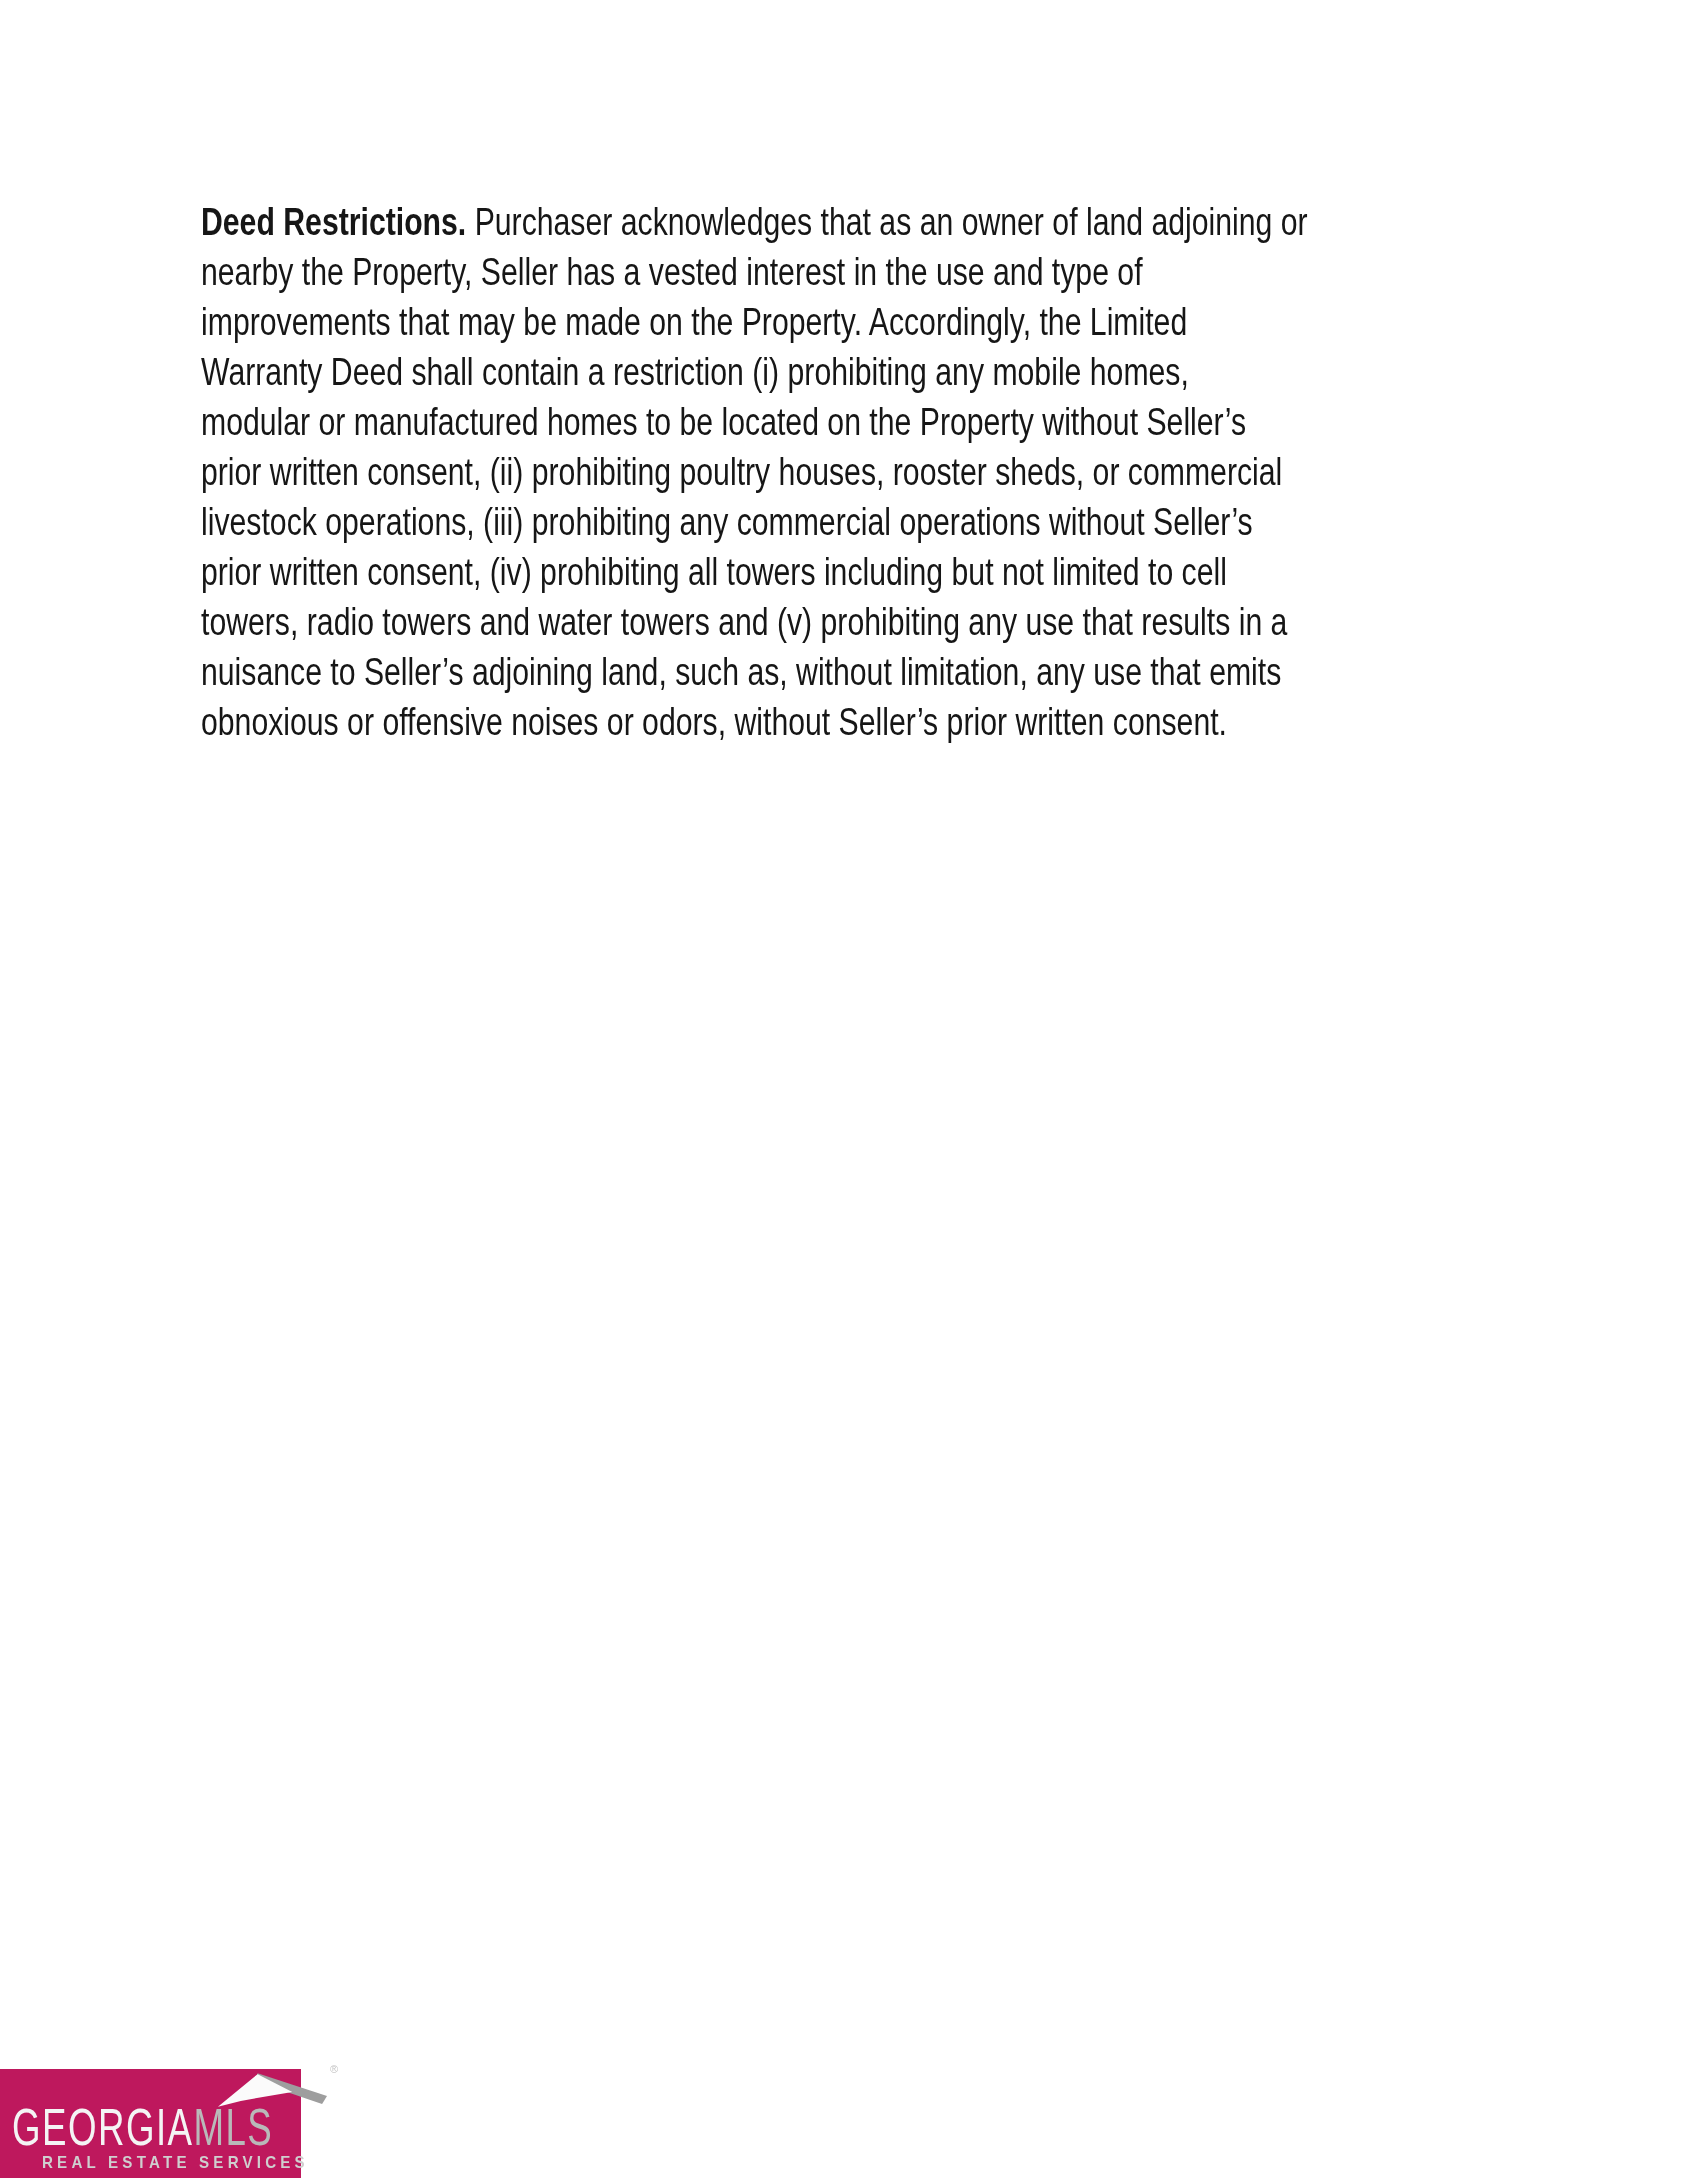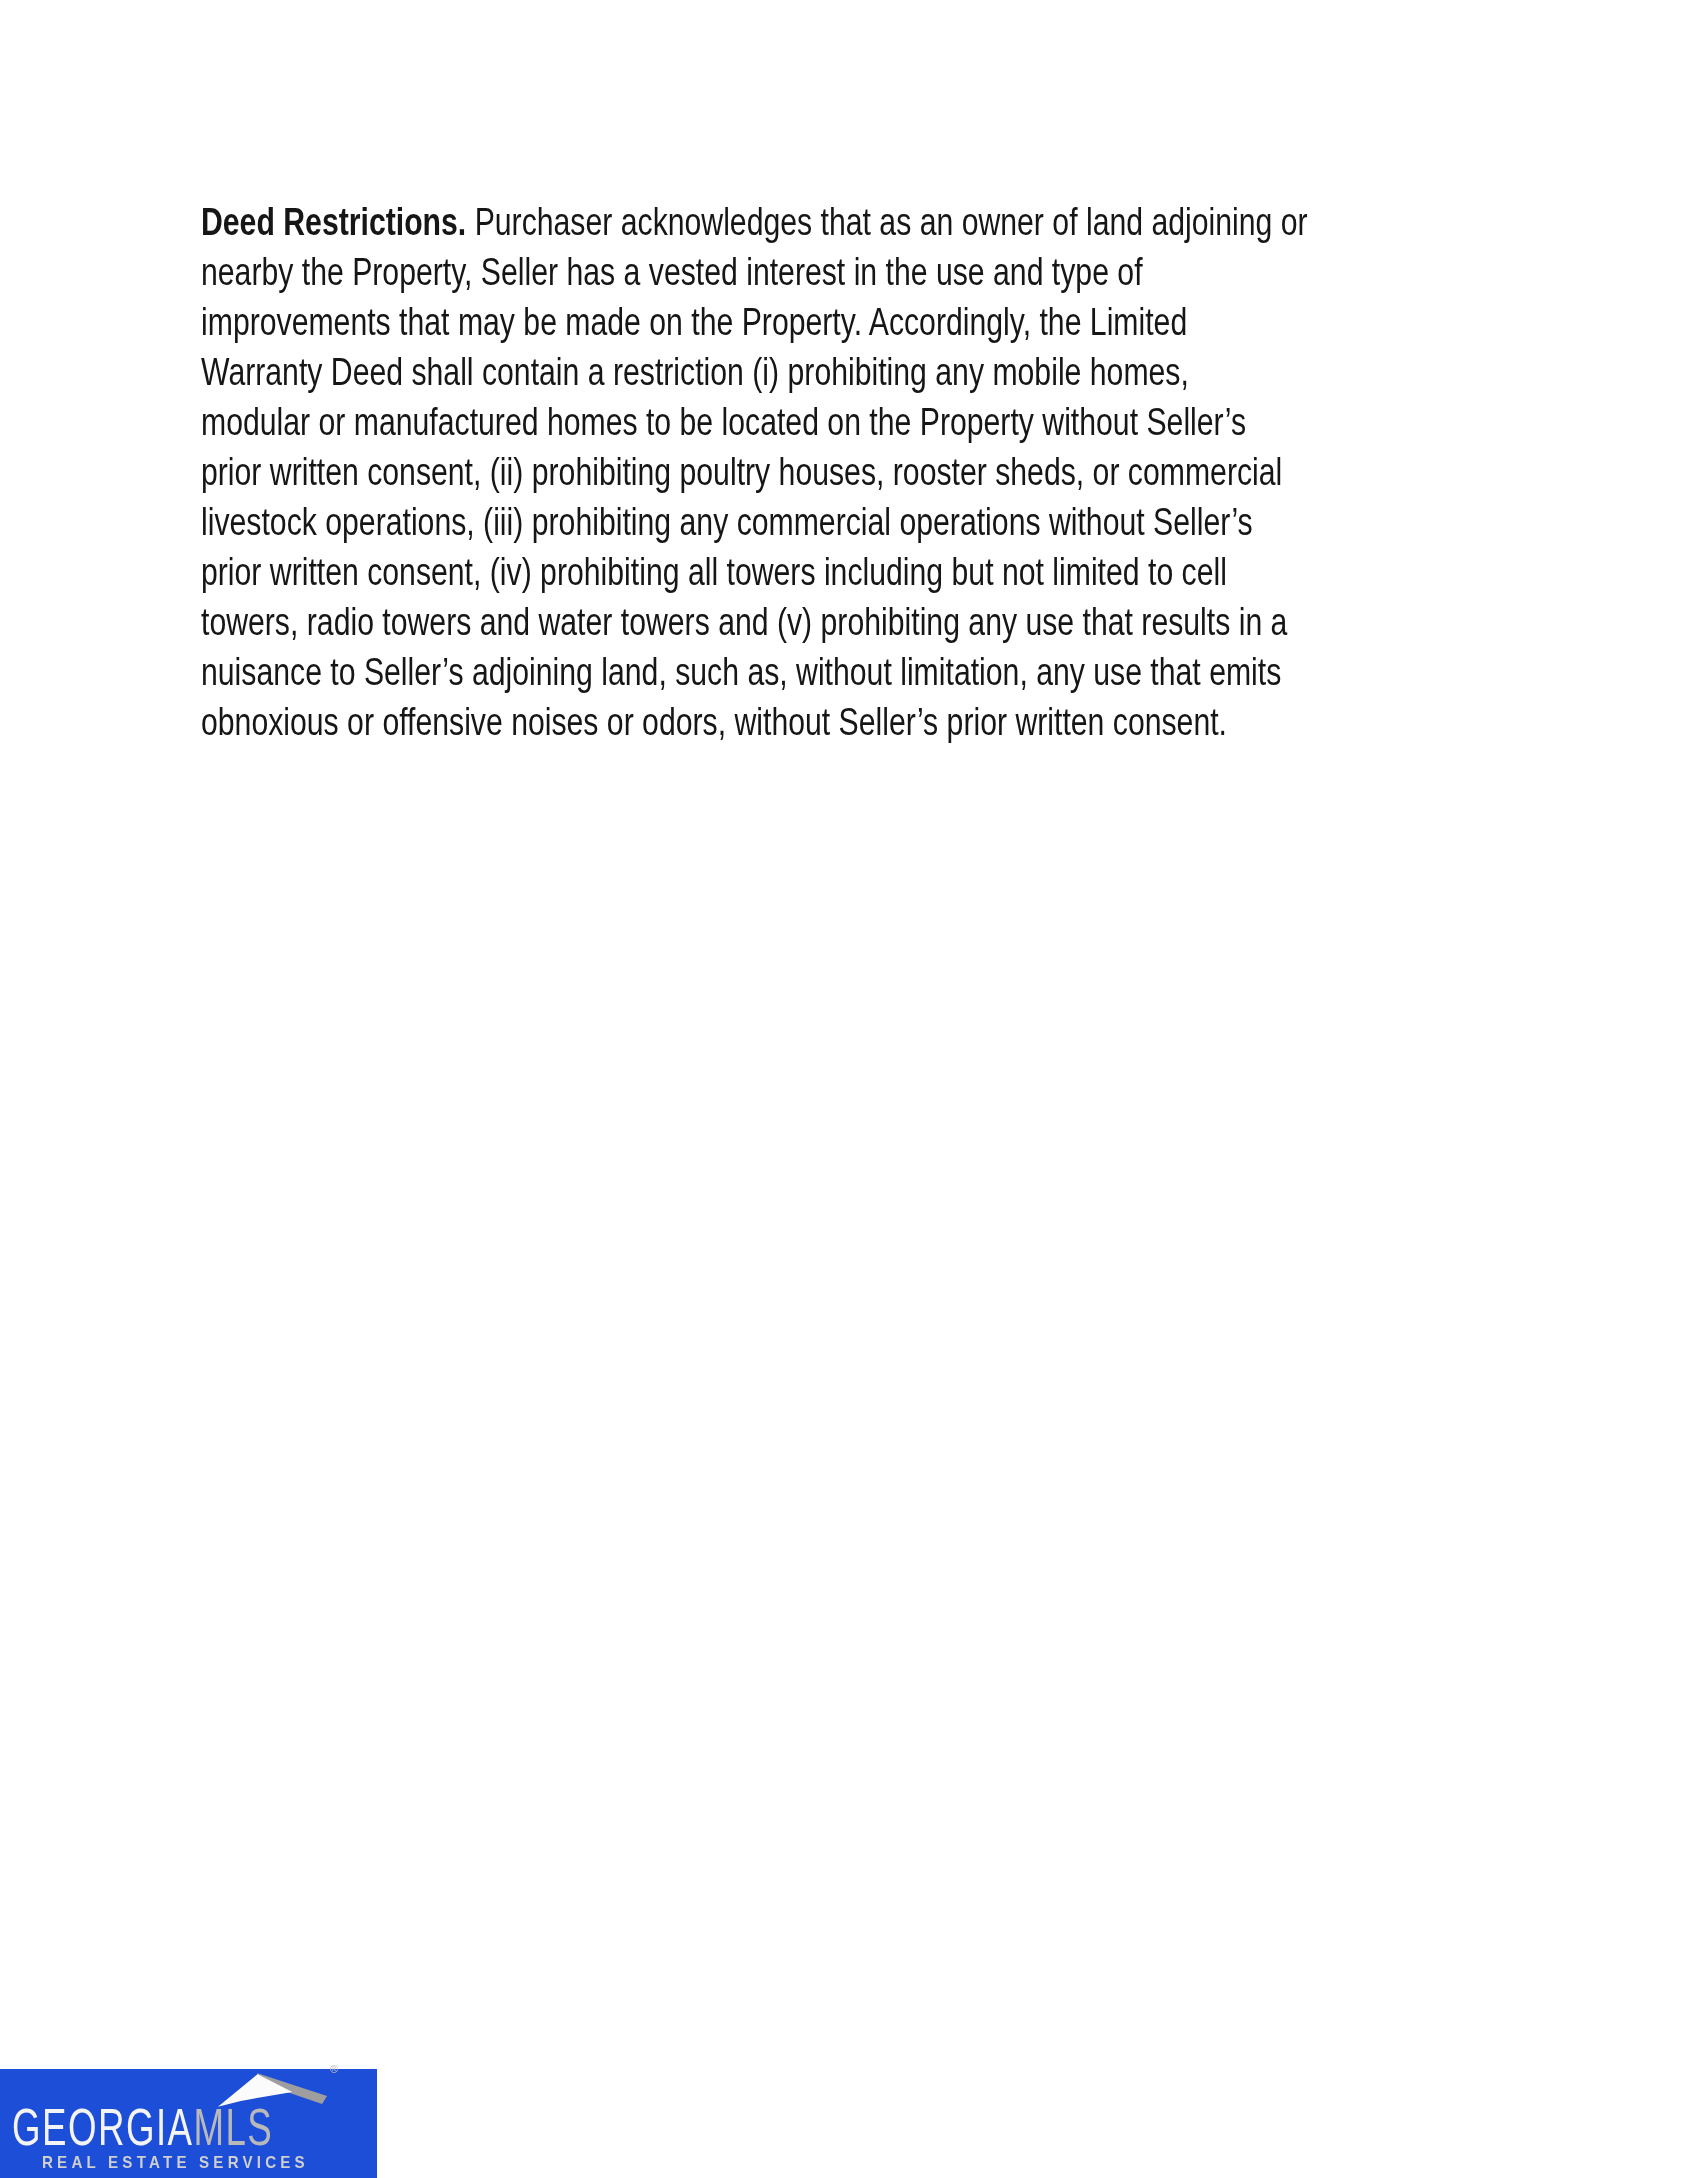--- a/index.html
+++ b/index.html
@@ -31,23 +31,23 @@
   }
   .doc-text .lead-bold {
     font-weight: bold;
   }
 
   
   .logo-box {
     position: absolute;
     left: 0;
     top: 2069px;
-    width: 377px;
+    width: 301px;
     height: 109px;
-    background: #1d4ed8;
+    background: #be185d;
   }
   .logo-roof {
     position: absolute;
     left: 211px;
     top: 1px;
     width: 118px;
     height: 40px;
   }
   .brand-line {
     position: absolute;

